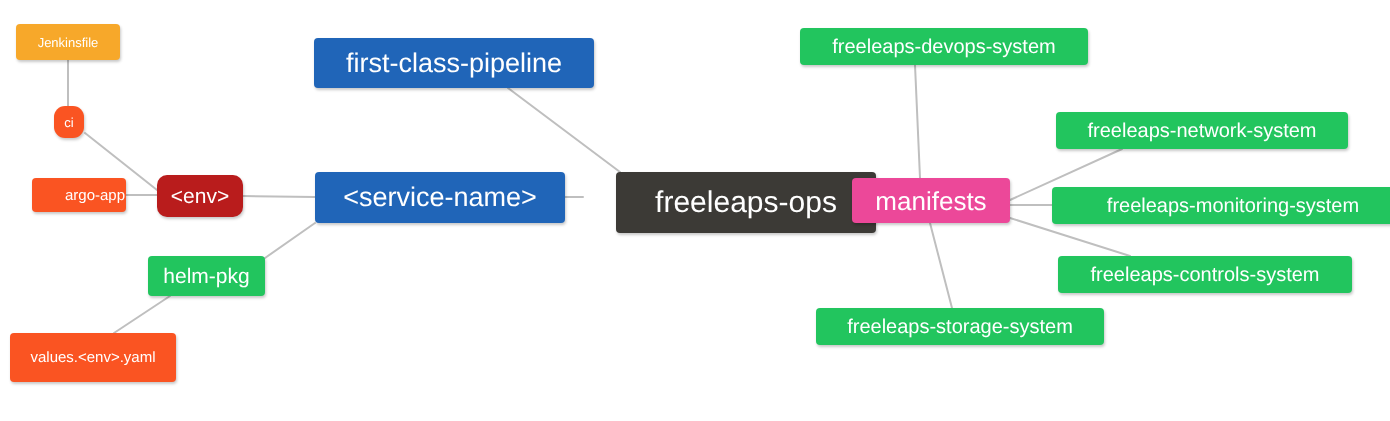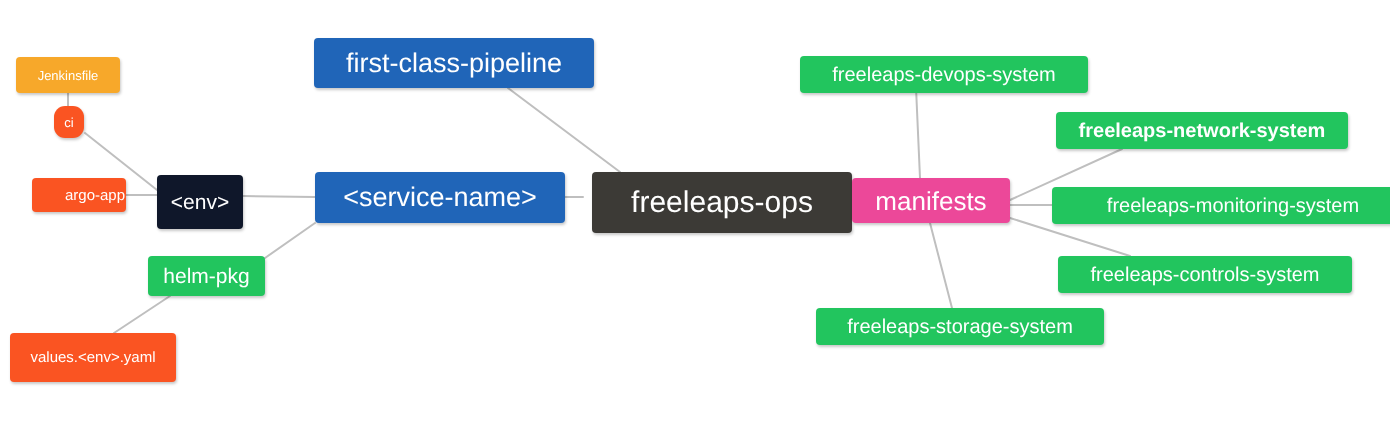--- a/index.html
+++ b/index.html
@@ -59,54 +59,54 @@
       <line x1="565" y1="197" x2="583" y2="197" stroke="#bfbfbf" stroke-width="2" stroke-linecap="round"></line>
       <line x1="508" y1="88" x2="620" y2="172" stroke="#bfbfbf" stroke-width="2" stroke-linecap="round"></line>
       <line x1="843" y1="200" x2="852" y2="200" stroke="#bfbfbf" stroke-width="2" stroke-linecap="round"></line>
       <line x1="920" y1="178" x2="915" y2="65" stroke="#bfbfbf" stroke-width="2" stroke-linecap="round"></line>
       <line x1="1010" y1="200" x2="1122" y2="149" stroke="#bfbfbf" stroke-width="2" stroke-linecap="round"></line>
       <line x1="1010" y1="205" x2="1052" y2="205" stroke="#bfbfbf" stroke-width="2" stroke-linecap="round"></line>
       <line x1="1010" y1="218" x2="1130" y2="256" stroke="#bfbfbf" stroke-width="2" stroke-linecap="round"></line>
       <line x1="930" y1="223" x2="952" y2="308" stroke="#bfbfbf" stroke-width="2" stroke-linecap="round"></line>
     </svg>
   <div id="node-layer">
-      <div class="node" style="left: 16px; top: 24px; width: 104px; height: 36px; background: rgb(247, 168, 42); font-size: 13px; margin-top: 33px;">
+      <div class="node" style="left: 16px; top: 24px; width: 104px; height: 36px; background: rgb(247, 168, 42); font-size: 13px;">
         <span class="node-label">Jenkinsfile</span>
       </div>
       <div class="node" style="left: 54px; top: 106px; width: 30px; height: 32px; background: rgb(250, 84, 34); font-size: 13px; border-radius: 11px;">
         <span class="node-label">ci</span>
       </div>
       <div class="node" style="left: 32px; top: 178px; width: 94px; height: 34px; background: rgb(250, 84, 34); font-size: 15px; padding-left: 32px;">
         <span class="node-label">argo-app</span>
       </div>
-      <div class="node" style="left: 157px; top: 175px; width: 86px; height: 54px; background: #0f172a; font-size: 21px;">
+      <div class="node" style="left: 157px; top: 175px; width: 86px; height: 42px; background: #b91c1c; font-size: 21px; border-radius: 10px;">
         <span class="node-label">&lt;env&gt;</span>
       </div>
       <div class="node" style="left: 148px; top: 256px; width: 117px; height: 40px; background: rgb(34, 197, 94); font-size: 21px;">
         <span class="node-label">helm-pkg</span>
       </div>
       <div class="node" style="left: 10px; top: 333px; width: 166px; height: 49px; background: rgb(250, 84, 34); font-size: 15px;">
         <span class="node-label">values.&lt;env&gt;.yaml</span>
       </div>
       <div class="node" style="left: 314px; top: 38px; width: 280px; height: 50px; background: rgb(32, 101, 184); font-size: 27px;">
         <span class="node-label">first-class-pipeline</span>
       </div>
       <div class="node" style="left: 315px; top: 172px; width: 250px; height: 51px; background: rgb(32, 101, 184); font-size: 27px;">
         <span class="node-label">&lt;service-name&gt;</span>
       </div>
-      <div class="node" style="left: 592px; top: 172px; width: 260px; height: 61px; background: rgb(60, 58, 54); font-size: 30px;">
+      <div class="node" style="left: 616px; top: 172px; width: 260px; height: 61px; background: rgb(60, 58, 54); font-size: 30px;">
         <span class="node-label">freeleaps-ops</span>
       </div>
       <div class="node" style="left: 852px; top: 178px; width: 158px; height: 45px; background: #ec4899; font-size: 26px;">
         <span class="node-label">manifests</span>
       </div>
-      <div class="node" style="left: 800px; top: 28px; width: 288px; height: 37px; background: rgb(34, 197, 94); font-size: 20px; margin-top: 28px;">
+      <div class="node" style="left: 800px; top: 28px; width: 288px; height: 37px; background: rgb(34, 197, 94); font-size: 20px;">
         <span class="node-label">freeleaps-devops-system</span>
       </div>
-      <div class="node" style="left: 1056px; top: 112px; width: 292px; height: 37px; background: rgb(34, 197, 94); font-size: 20px; font-weight: bold;">
+      <div class="node" style="left: 1056px; top: 112px; width: 292px; height: 37px; background: rgb(34, 197, 94); font-size: 20px;">
         <span class="node-label">freeleaps-network-system</span>
       </div>
       <div class="node" style="left: 1052px; top: 187px; width: 362px; height: 37px; background: rgb(34, 197, 94); font-size: 20px;">
         <span class="node-label">freeleaps-monitoring-system</span>
       </div>
       <div class="node" style="left: 1058px; top: 256px; width: 294px; height: 37px; background: rgb(34, 197, 94); font-size: 20px;">
         <span class="node-label">freeleaps-controls-system</span>
       </div>
       <div class="node" style="left: 816px; top: 308px; width: 288px; height: 37px; background: rgb(34, 197, 94); font-size: 20px;">
         <span class="node-label">freeleaps-storage-system</span>

